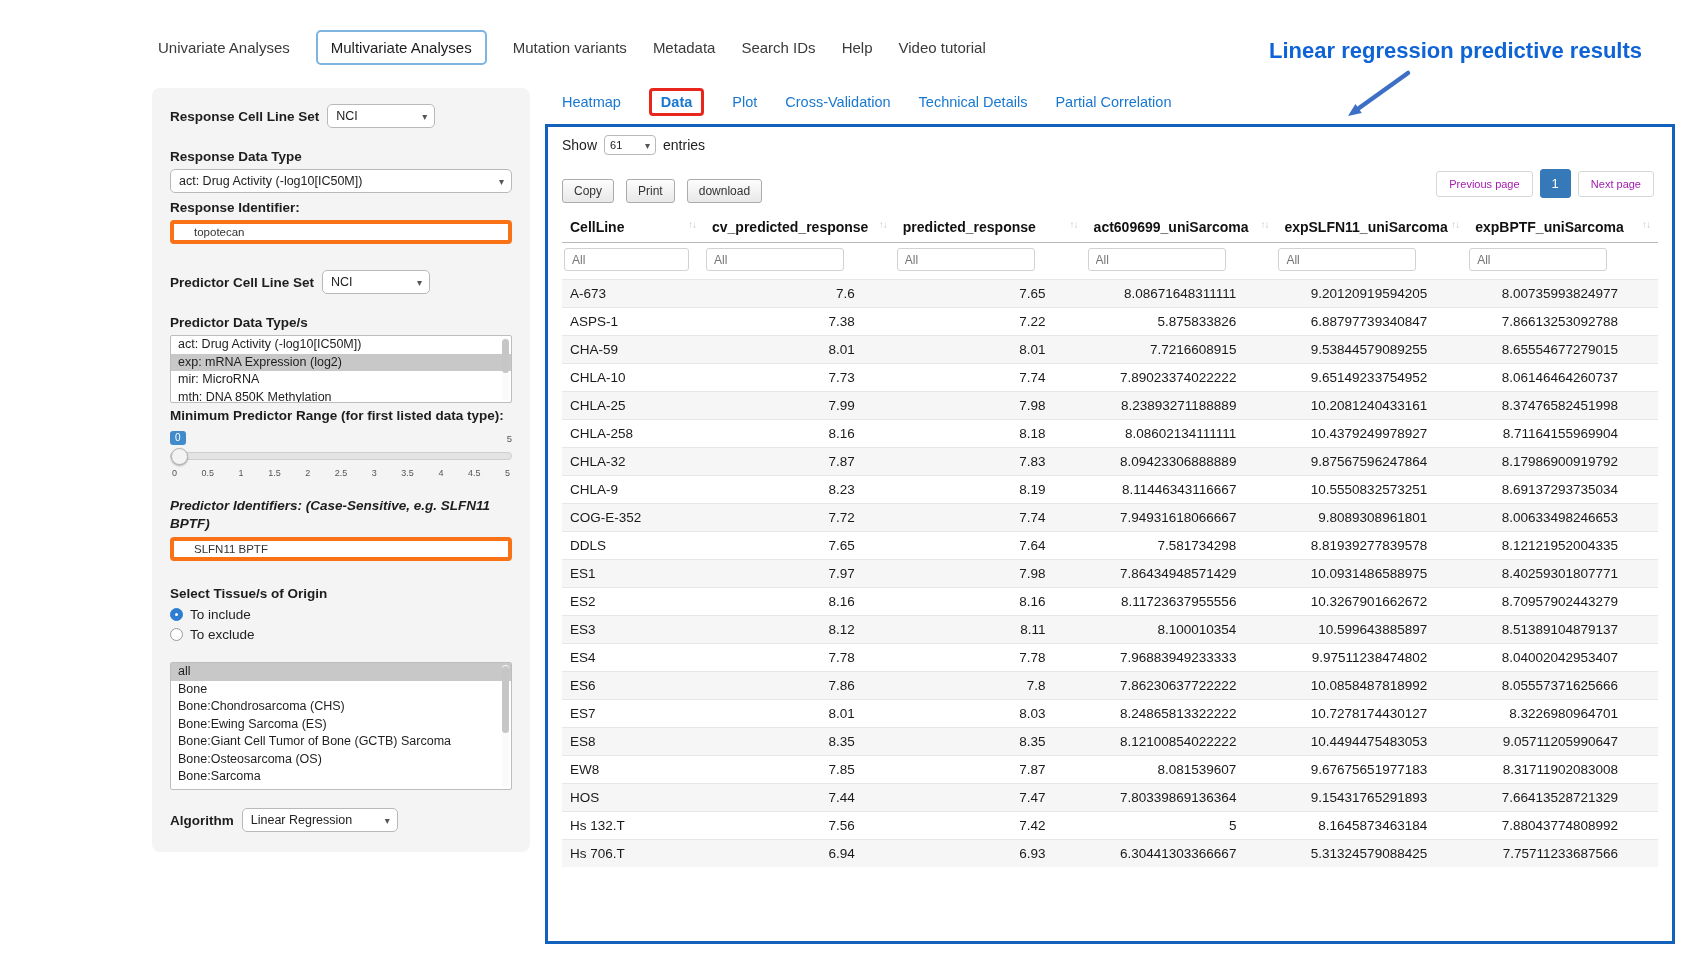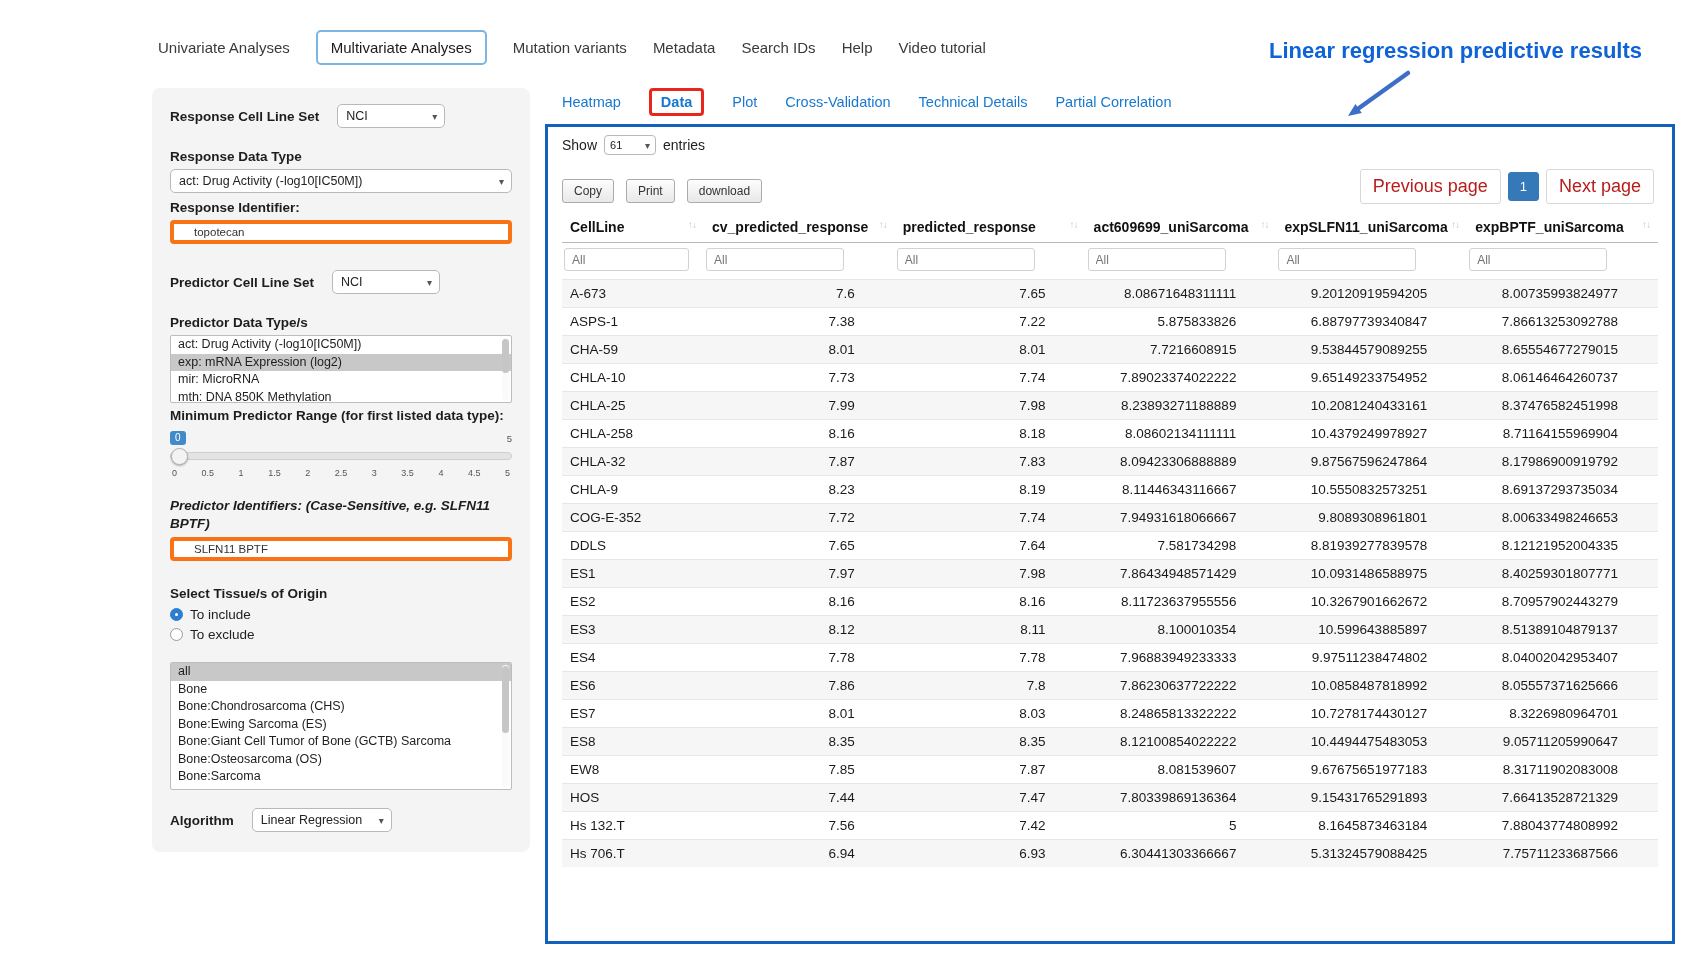--- a/index.html
+++ b/index.html
@@ -11,21 +11,21 @@
   .nav-item { font-size:15px; color:#3a3a3a; padding:7px 0; cursor:pointer; white-space:nowrap; }
   .nav-item.active { border:2px solid #7db4e0; border-radius:5px; padding:7px 13px; background:#fff; color:#1c1c1c; }
 
   
   .annotation-title { position:absolute; top:38px; right:58px; font-size:22px; font-weight:bold; color:#0e63d6; }
   .annotation-arrow { position:absolute; left:1338px; top:68px; }
 
   
   .sidebar { position:absolute; left:152px; top:88px; width:378px; background:#f4f4f4; border-radius:8px; padding:16px 18px 20px; color:#222; }
   .f-label { font-weight:bold; font-size:13.5px; color:#1d1d1d; line-height:17px; }
-  .inline-row { display:flex; align-items:center; gap:18px; }
+  .inline-row { display:flex; align-items:center; gap:8px; }
   .select { background:#fff; border:1px solid #b9b9b9; border-radius:5px; height:24px; display:flex; align-items:center; justify-content:space-between; padding:0 7px 0 8px; font-size:12.5px; color:#222; cursor:pointer; white-space:nowrap; overflow:hidden; }
   .caret { color:#555; font-size:10px; margin-left:6px; flex:0 0 auto; }
   .text-input { background:#fff; border:4px solid #f97316; border-radius:4px; height:24px; width:100%; padding:0 20px; font-size:11.5px; color:#333; font-family:inherit; }
   .listbox { position:relative; background:#fff; border:1px solid #bdbdbd; border-radius:2px; overflow:hidden; }
   .opt { font-size:12.5px; line-height:15.5px; padding:1px 7px; white-space:nowrap; overflow:hidden; color:#1e1e1e; cursor:pointer; }
   .opt.selected { background:#c8c8c8; }
   .fakebar { position:absolute; top:2px; right:2px; bottom:2px; width:7px; background:#fafafa; border-radius:4px; }
   .fakebar .thumb { position:absolute; top:1px; left:0; right:0; height:55%; background:#c6c6c6; border-radius:4px; }
 
   .slider-wrap { position:relative; height:50px; margin-top:6px; }
@@ -44,21 +44,21 @@
   .tabs { position:absolute; left:562px; top:88px; display:flex; align-items:center; gap:28px; }
   .tab { color:#1878cf; font-size:14.5px; cursor:pointer; white-space:nowrap; }
   .tab.tab-active { border:3px solid #e8261c; border-radius:4px; padding:3px 9px; font-weight:bold; }
 
   
   .panel { position:absolute; left:545px; top:124px; width:1130px; height:820px; border:3px solid #1460bd; background:#fff; padding:6px 14px; }
   .show-row { display:flex; align-items:center; gap:7px; font-size:14px; color:#222; margin-top:2px; }
   .select.xs { height:20px; font-size:11px; padding:0 5px; border-radius:4px; }
   .showing { font-size:14px; color:#222; margin-top:15px; }
   .pagination { position:absolute; top:42px; right:18px; display:flex; align-items:center; gap:7px; }
-  .pg-btn { border:1px solid #d8d8d8; background:#fff; color:#b91c1c; font-size:18px; padding:6px 12px; border-radius:3px; font-family:inherit; cursor:pointer; }
+  .pg-btn { border:1px solid #d8d8d8; background:#fff; color:#a21caf; font-size:11px; padding:6px 12px; border-radius:3px; font-family:inherit; cursor:pointer; }
   .pg-num { border:1px solid #3579b8; background:#3579b8; color:#fff; font-size:13px; padding:6px 11px; border-radius:3px; font-family:inherit; cursor:pointer; }
   .export { display:flex; gap:12px; margin-top:24px; }
   .exp-btn { border:1px solid #ababab; background:linear-gradient(#fdfdfd,#e8e8e8); font-size:12px; color:#333; padding:4px 11px; border-radius:3px; font-family:inherit; cursor:pointer; }
 
   table.results { width:100%; border-collapse:collapse; table-layout:fixed; margin-top:8px; }
   table.results th { font-size:14px; font-weight:bold; color:#111; text-align:left; padding:8px 8px 7px; border-bottom:1px solid #b9b9b9; }
   th .sort { float:right; color:#c9c9c9; font-size:10px; letter-spacing:-1px; cursor:pointer; }
   .filter-row td { padding:5px 8px 8px 2px; }
   .filter-input { width:138px; max-width:95%; border:1px solid #d2d2d2; border-radius:3px; height:23px; padding:0 7px; font-size:12px; color:#444; font-family:inherit; }
   tbody.rows td { font-size:13.5px; color:#1a1a1a; padding:6px 8px; border-top:1px solid #e7e7e7; white-space:nowrap; overflow:hidden; }
@@ -175,21 +175,21 @@
           <div class="opt">Bone:Sarcoma</div>
           <div class="opt">Peripheral_Nervous_System</div>
         </div>
       <div class="fakebar">
           <div class="thumb"></div>
         </div>
     </div>
 
     <div class="inline-row mt18">
       <span class="f-label">Algorithm</span>
-      <div class="select" style="width:140px;">
+      <div class="select" style="width:156px;">
         <span>Linear Regression</span>
         <span class="caret">▾</span>
       </div>
     </div>
   </div>
 
   <div class="tabs">
       <div class="tab">Heatmap</div>
       <div class="tab tab-active">Data</div>
       <div class="tab">Plot</div>

